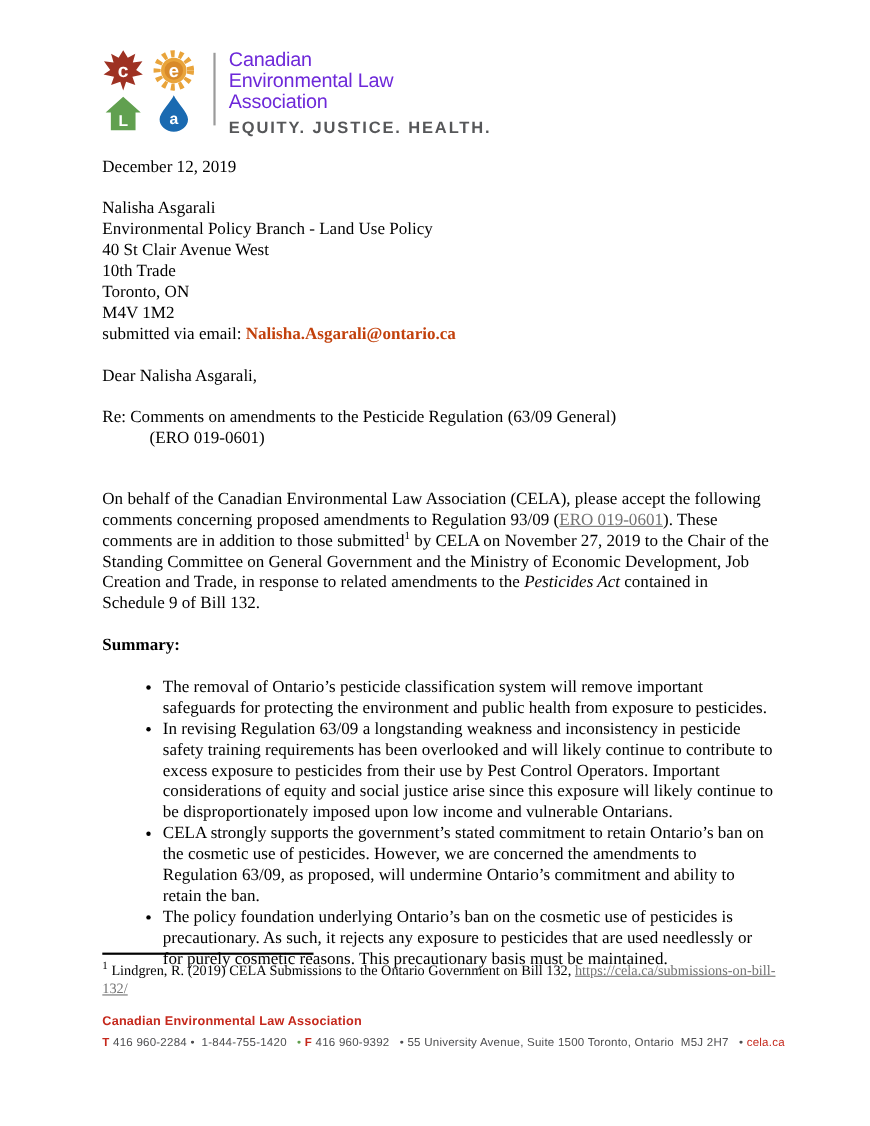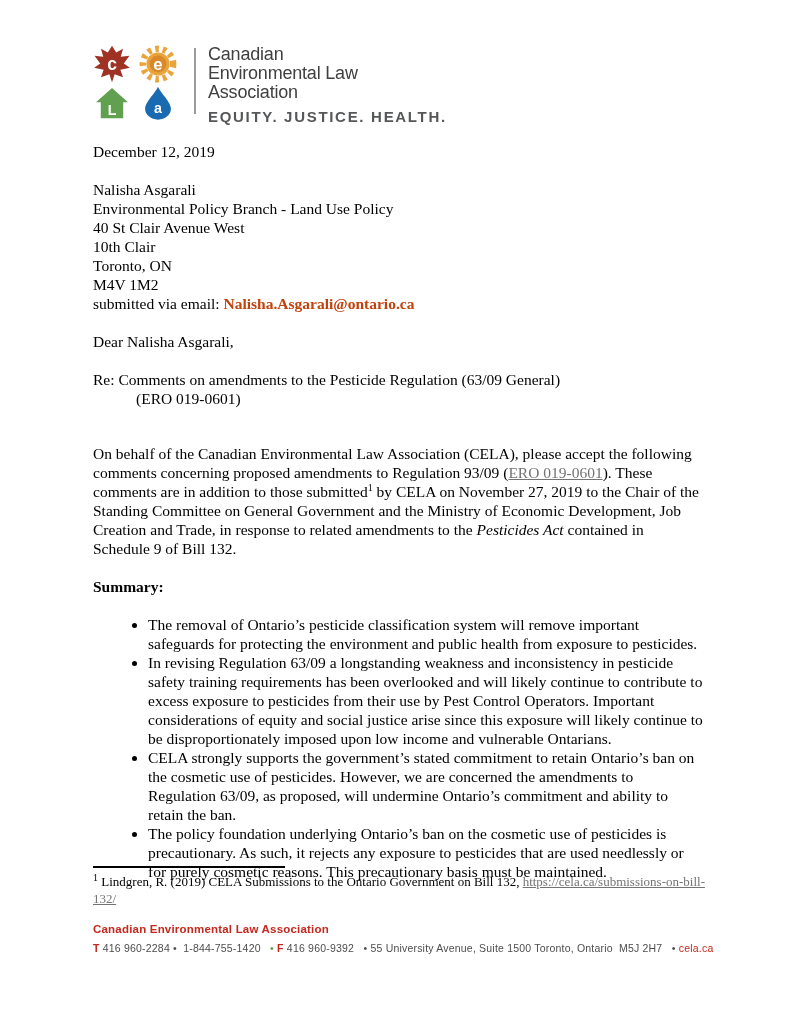--- a/index.html
+++ b/index.html
@@ -8,21 +8,21 @@
     position:relative;padding:44px 87px 0 93px;
     font-family:"Liberation Serif",serif;font-size:15.5px;line-height:19px;color:#000;
     overflow:hidden;
   }
   
   .letterhead{display:flex;align-items:flex-start;height:80px;margin-bottom:18px;}
   .logo-grid{display:grid;grid-template-columns:38px 48px;grid-template-rows:40px 34px;gap:2px 3px;}
   .logo-grid svg{display:block;width:100%;height:100%;}
   .logo-divider{width:2px;background:#9a9a9a;height:66px;margin:4px 12px 0 12px;}
   .org-text{padding-top:1px;font-family:"Liberation Sans",sans-serif;}
-  .org-line{color:#404040;font-size:18px;line-height:19px;letter-spacing:-0.2px;}
+  .org-line{color:#6d28d9;font-size:18px;line-height:19px;letter-spacing:-0.2px;}
   .org-line.bold{font-weight:normal;}
   .tagline{margin-top:5px;font-size:15px;font-weight:bold;letter-spacing:1.7px;color:#565759;}
   
   .date{margin:0 0 19px 0;}
   .recipient{margin:0 0 19px 0;}
   .recipient p{margin:0;}
   .email-link{color:#c2410c;font-weight:bold;cursor:pointer;}
   .salutation{margin:0 0 19px 0;}
   .subject{font-weight:normal;margin:0 0 36px 0;}
   .subject .line2{padding-left:43px;}
@@ -80,21 +80,21 @@
       <div class="tagline">EQUITY. JUSTICE. HEALTH.</div>
     </div>
   </div>
 
   <p class="date">December 12, 2019</p>
 
   <div class="recipient">
     <p>Nalisha Asgarali</p>
     <p>Environmental Policy Branch - Land Use Policy</p>
     <p>40 St Clair Avenue West</p>
-    <p>10th Clair</p>
+    <p>10th Trade</p>
     <p>Toronto, ON</p>
     <p>M4V 1M2</p>
     <p><span>submitted via email: </span><a class="email-link">Nalisha.Asgarali@ontario.ca</a></p>
   </div>
 
   <p class="salutation">Dear Nalisha Asgarali,</p>
 
   <div class="subject">
     <div class="line1">Re: Comments on amendments to the Pesticide Regulation (63/09 General)</div>
     <div class="line2">(ERO 019-0601)</div>

